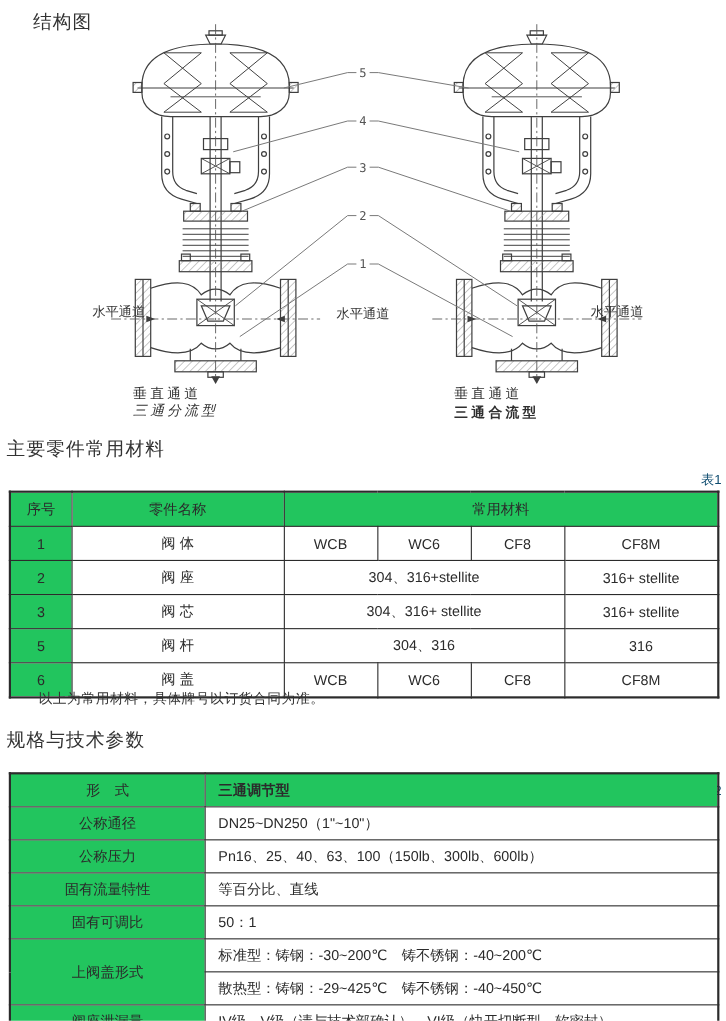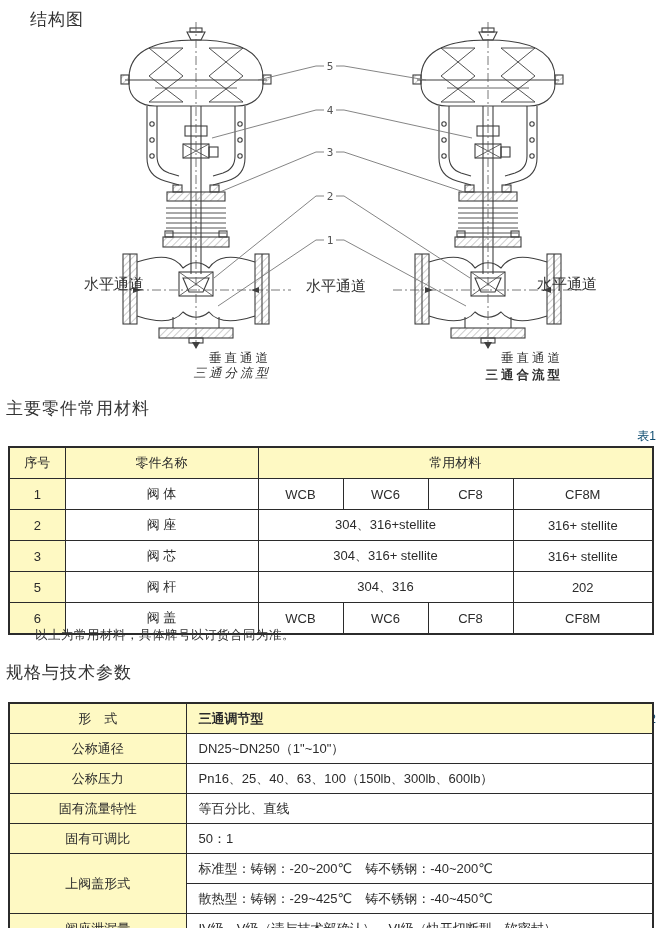--- a/index.html
+++ b/index.html
@@ -4,30 +4,30 @@
 <style>
   html,body{margin:0;padding:0;}
   body{
     width:660px;height:928px;background:#ffffff;position:relative;overflow:hidden;
     font-family:"Liberation Sans","DejaVu Sans",sans-serif;color:#2b2b2b;
     -webkit-font-smoothing:antialiased;
   }
   .abs{position:absolute;}
   .sec-title{font-size:17px;letter-spacing:1px;color:#333;font-weight:500;}
   .tbl-tag{font-size:12px;color:#0c4a6e;text-align:right;width:648px;}
-  .tiny-label{font-size:15px;color:#333;letter-spacing:0px;white-space:nowrap;}
-  .caption{width:150px;text-align:right;font-size:12.5px;letter-spacing:3px;color:#2f2f2f;font-weight:500;white-space:nowrap;}
+  .tiny-label{font-size:12px;color:#333;letter-spacing:0px;white-space:nowrap;}
+  .caption{width:150px;text-align:left;font-size:12.5px;letter-spacing:3px;color:#2f2f2f;font-weight:500;white-space:nowrap;}
   .note{font-size:12.5px;color:#333;letter-spacing:0.5px;}
   table{border-collapse:collapse;table-layout:fixed;}
   .dtable{border:2px solid #2b2b2b;}
   .dtable td{border:1px solid #2b2b2b;font-size:13px;text-align:center;color:#2b2b2b;
     overflow:hidden;white-space:nowrap;}
   #materials-table td{height:28px;}
   #specs-table td{height:27px;}
-  .shade{background:#fef9c3;}
+  .shade{background:#22c55e;}
   .val{text-align:left !important;padding-left:12px;}
   .bold{font-weight:700;}
   svg text{font-family:"DejaVu Sans Mono","Liberation Mono",monospace;}
 </style>
 </head>
 <body>
 
 <div class="abs sec-title" style="left:10px;top:8px;margin-left:20px;">结构图</div>
 
 <svg class="abs" style="left:0;top:0;" width="660" height="400" viewBox="0 0 660 400">
@@ -190,21 +190,21 @@
   <tr>
     <td class="shade">3</td>
     <td>阀 芯</td>
     <td colspan="3">304、316+ stellite</td>
     <td>316+ stellite</td>
   </tr>
   <tr>
     <td class="shade">5</td>
     <td>阀 杆</td>
     <td colspan="3">304、316</td>
-    <td>202</td>
+    <td>316</td>
   </tr>
   <tr>
     <td class="shade">6</td>
     <td>阀 盖</td>
     <td>WCB</td>
     <td>WC6</td>
     <td>CF8</td>
     <td>CF8M</td>
   </tr>
 </tbody>
@@ -236,21 +236,21 @@
   <tr>
     <td class="shade">固有流量特性</td>
     <td class="val">等百分比、直线</td>
   </tr>
   <tr>
     <td class="shade">固有可调比</td>
     <td class="val">50：1</td>
   </tr>
   <tr>
     <td class="shade" rowspan="2">上阀盖形式</td>
-    <td class="val">标准型：铸钢：-20~200℃　铸不锈钢：-40~200℃</td>
+    <td class="val">标准型：铸钢：-30~200℃　铸不锈钢：-40~200℃</td>
   </tr>
   <tr>
     <td class="val">散热型：铸钢：-29~425℃　铸不锈钢：-40~450℃</td>
   </tr>
   <tr>
     <td class="shade">阀座泄漏量</td>
     <td class="val">IV级、V级（请与技术部确认）、VI级（快开切断型、软密封）</td>
   </tr>
 </tbody>
   </table>

